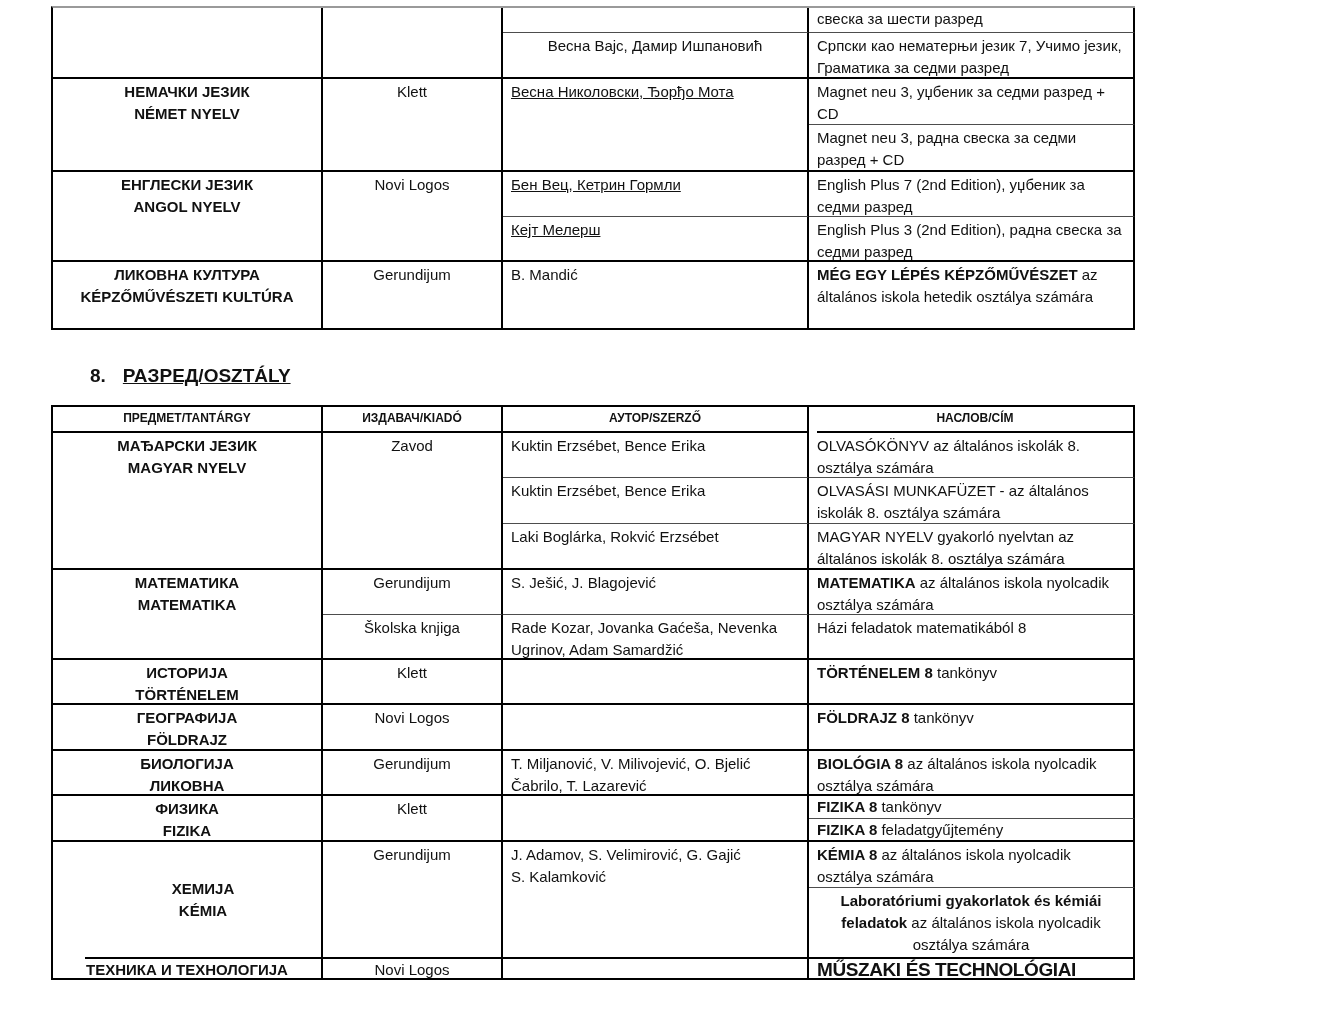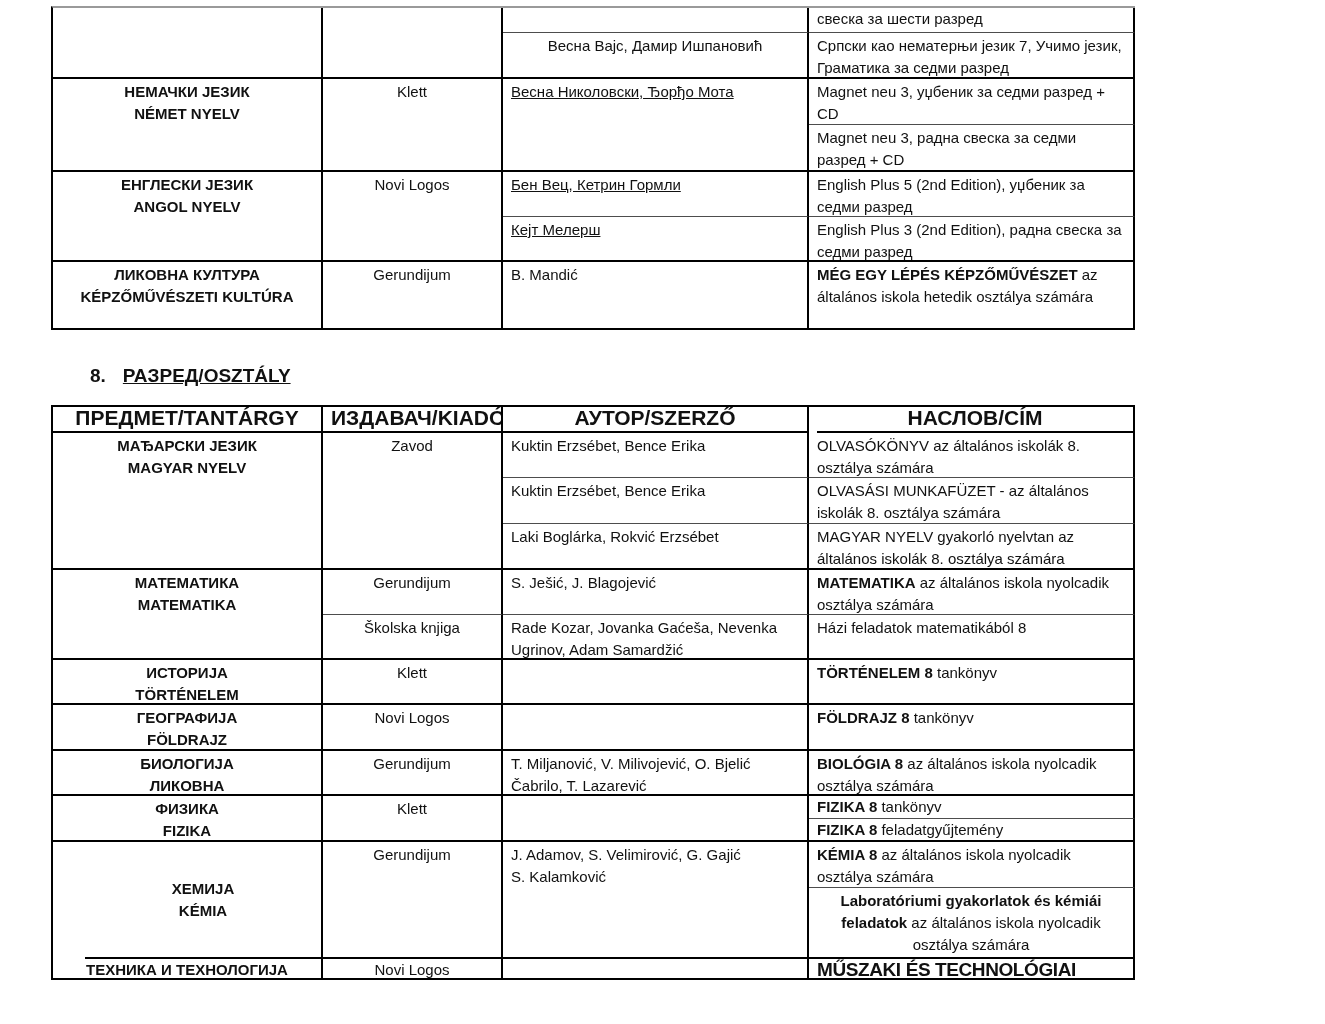--- a/index.html
+++ b/index.html
@@ -15,21 +15,21 @@
       grid-template-rows:25px 46px 46px 47px 45px 45px 68px;border-top:2px solid #9a9a9a;}
   #t8{left:51px;top:405px;grid-template-columns:270px 180px 306px 326px;
       grid-template-rows:26px 45px 46px 46px 45px 45px 45px 46px 45px 23px 23px 46px 71px 21px;border-top:2px solid #000;}
   .c{
     box-sizing:border-box;border-right:2px solid #000;border-bottom:2px solid #000;
     font-size:15px;line-height:22px;padding:2px 8px;overflow:hidden;background:#fff;
   }
   .thin{border-bottom:1.5px solid #4d4d4d;}
   .sub{font-weight:bold;text-align:center;padding:2px 4px;}
   .pub{text-align:center;}
-  .hdr{font-weight:bold;text-align:center;font-size:21px;line-height:22px;padding-top:0;}
+  .hdr{font-weight:bold;text-align:center;font-size:12px;line-height:22px;padding-top:0;}
   .b{font-weight:bold;}
   .u{text-decoration:underline;}
   .vc{display:flex;flex-direction:column;justify-content:center;}
   .short{line-height:19px;padding-top:1px;}
   .tight{letter-spacing:-0.4px;font-size:19px;}
   .line{display:block;}
   .heading{
     position:absolute;left:90px;top:366px;font-size:19px;font-weight:bold;line-height:20px;
   }
   .heading .num{display:inline-block;margin-right:17px;}
@@ -79,21 +79,21 @@
     <div class="c pub" style="grid-column:2;grid-row:5/span 2;">
       <span>Novi Logos</span>
     </div>
     <div class="c thin" style="grid-column:3;grid-row:5;">
       <span class="u">Бен Вец, Кетрин Гормли</span>
     </div>
     <div class="c" style="grid-column:3;grid-row:6;">
       <span class="u">Кејт Мелерш</span>
     </div>
     <div class="c thin" style="grid-column:4;grid-row:5;">
-      <span>English Plus 5 (2nd Edition), уџбеник за седми разред</span>
+      <span>English Plus 7 (2nd Edition), уџбеник за седми разред</span>
     </div>
     <div class="c" style="grid-column:4;grid-row:6;">
       <span>English Plus 3 (2nd Edition), радна свеска за седми разред</span>
     </div>
 
     <div class="c sub" style="grid-column:1;grid-row:7;">
       <span class="line">ЛИКОВНА КУЛТУРА</span>
       <span class="line">KÉPZŐMŰVÉSZETI KULTÚRA</span>
     </div>
     <div class="c pub" style="grid-column:2;grid-row:7;">

